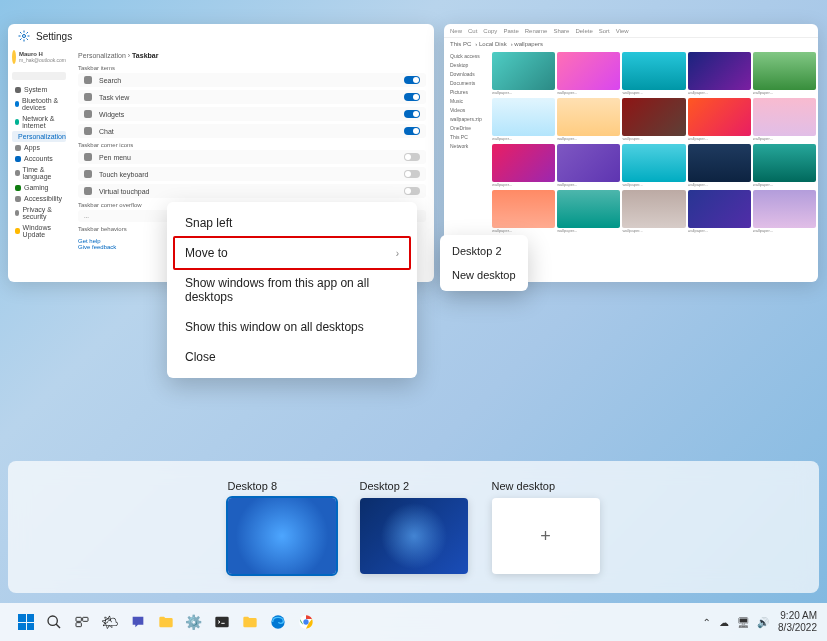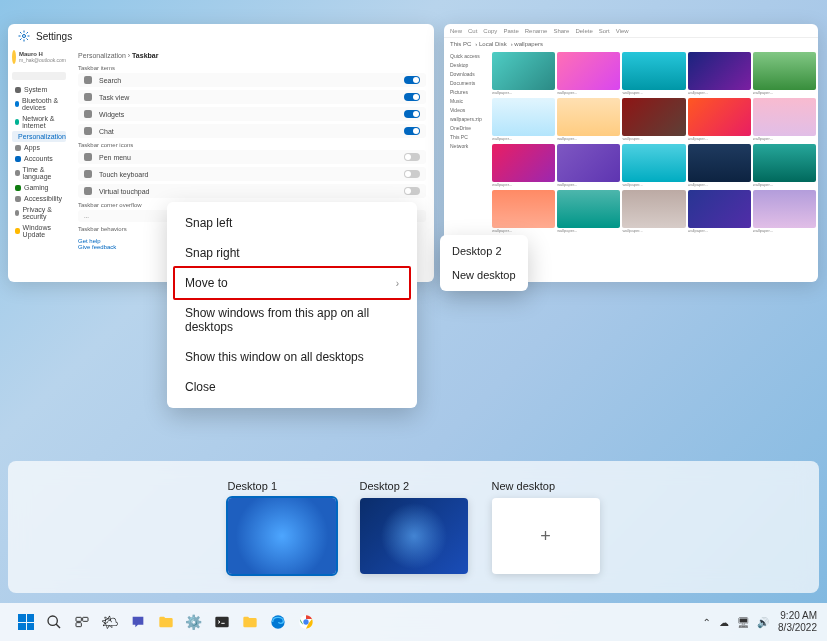--- a/index.html
+++ b/index.html
@@ -331,23 +331,20 @@
           </div>
         </div>
     </div>
   </div>
 </div>
 
 <div class="ctx-menu main">
   <div class="ctx-item">
       <span>Snap left</span>
     </div>
-  <div class="ctx-item">
-      <span>Snap right</span>
-    </div>
   <div class="ctx-item hl">
       <span>Move to</span>
       <span class="chev">›</span>
     </div>
   <div class="ctx-item">
       <span>Show windows from this app on all desktops</span>
     </div>
   <div class="ctx-item">
       <span>Show this window on all desktops</span>
     </div>
@@ -356,21 +353,21 @@
     </div>
 </div>
 
 <div class="ctx-sub">
   <div class="item">Desktop 2</div>
   <div class="item">New desktop</div>
 </div>
 
 <div class="vd-bar">
   <div class="vd-item">
-    <span class="vd-label">Desktop 1</span>
+    <span class="vd-label">Desktop 8</span>
     <div class="vd-thumb d1 active"></div>
   </div>
   <div class="vd-item">
     <span class="vd-label">Desktop 2</span>
     <div class="vd-thumb d2"></div>
   </div>
   <div class="vd-item">
     <span class="vd-label">New desktop</span>
     <div class="vd-thumb new">+</div>
   </div>

